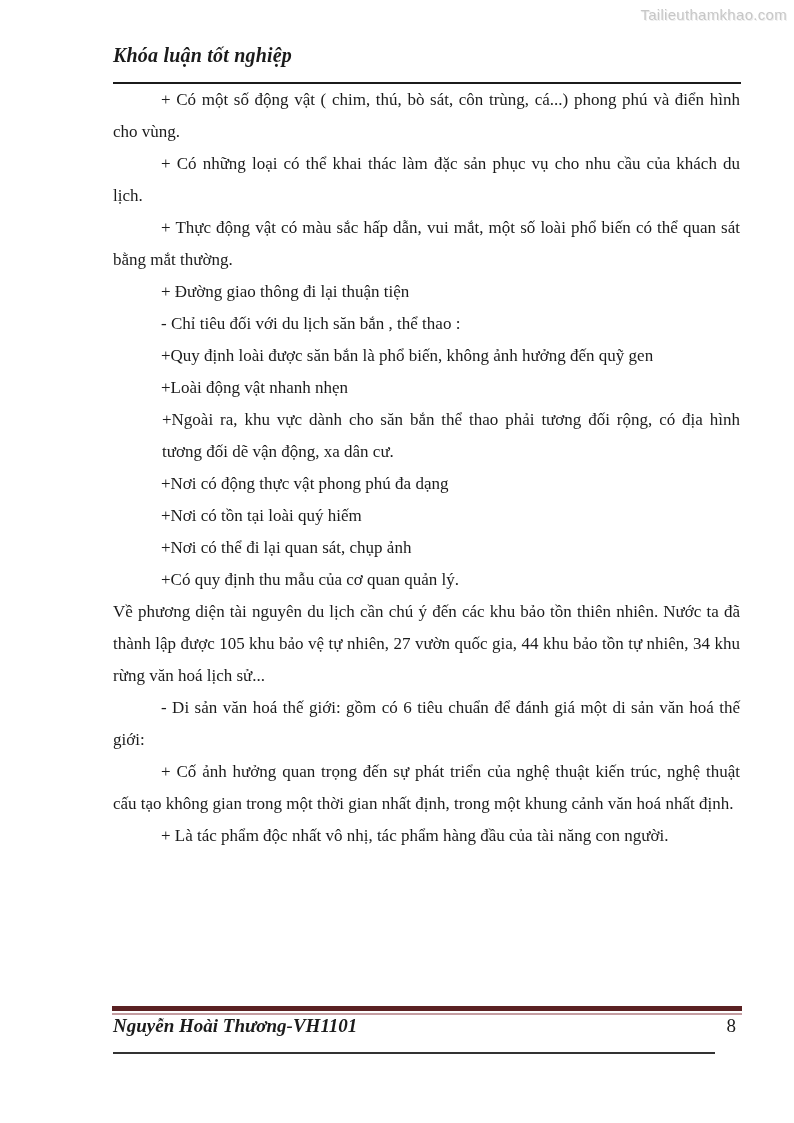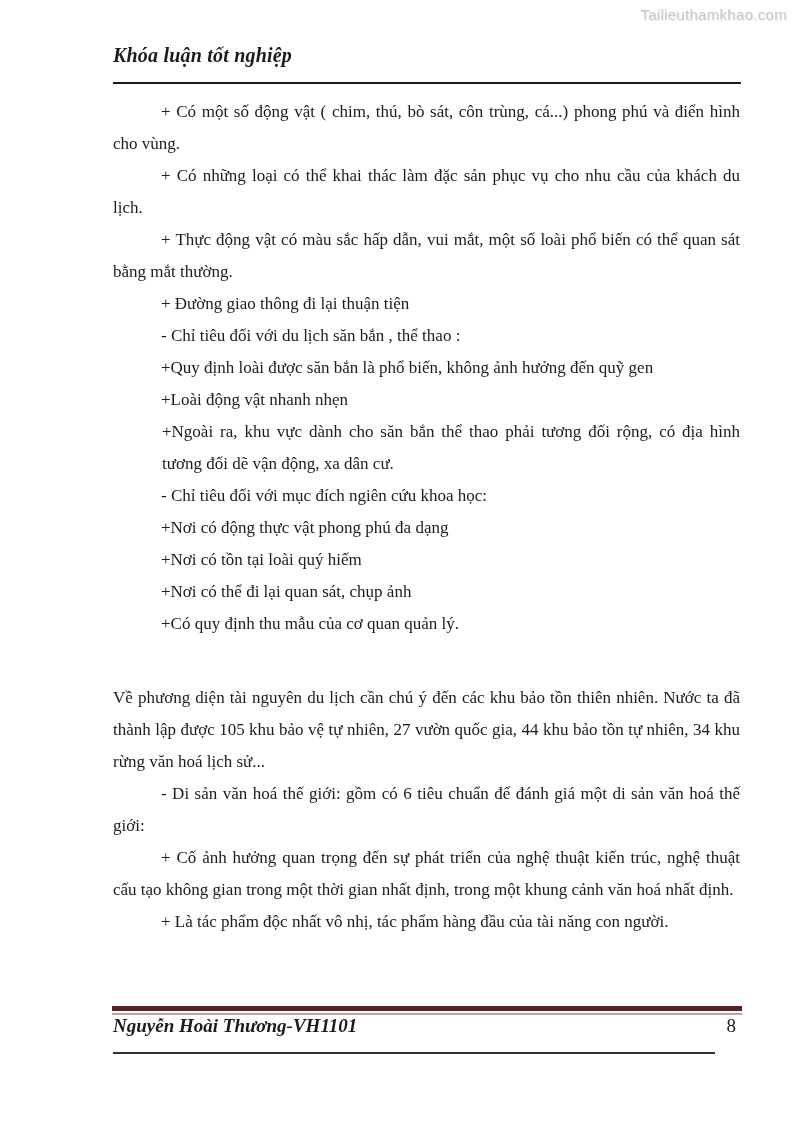--- a/index.html
+++ b/index.html
@@ -32,30 +32,30 @@
   }
   .header-title {
     font-size: 20px;
     font-weight: bold;
     font-style: italic;
     letter-spacing: 0.2px;
   }
   .content {
     position: absolute;
     left: 113px;
-    top: 96px;
+    top: 84px;
     width: 627px;
     font-size: 17px;
     line-height: 32px;
     text-align: justify;
   }
   .content p { margin: 0; }
   .content p.indent { text-indent: 48px; }
   .content p.block { margin-left: 49px; }
-  .content p.flush { text-indent: 0; margin-top: 42px; }
+  .content p.flush { text-indent: 0; }
   .lead-italic { font-style: italic; }
   .footer-accent-bar {
     position: absolute;
     left: 112px;
     top: 1006px;
     width: 630px;
     height: 5px;
   }
   .footer-accent-line {
     position: absolute;
@@ -104,21 +104,20 @@
 
   <div class="content">
       <p class="indent">+ Có một số động vật ( chim, thú, bò sát, côn trùng, cá...) phong phú và điển hình cho vùng.</p>
       <p class="indent">+ Có những loại có thể khai thác làm đặc sản  phục vụ cho nhu cầu của khách du lịch.</p>
       <p class="indent">+ Thực động vật có màu sắc hấp dẫn, vui mắt, một số loài phổ biến có thể quan sát bằng mắt thường.</p>
       <p class="indent">+ Đường giao thông đi lại thuận tiện</p>
       <p class="indent">- Chỉ tiêu đối với du lịch săn bắn , thể thao :</p>
       <p class="indent">+Quy định loài được săn bắn là phổ biến, không ảnh hưởng đến quỹ gen</p>
       <p class="indent">+Loài động vật nhanh nhẹn</p>
       <p class="block">+Ngoài ra, khu vực dành cho săn bắn thể thao phải tương đối rộng, có địa hình tương đối dẽ vận động, xa dân cư.</p>
-      <p class="indent">- Chỉ tiêu đối với mục đích ngiên cứu khoa học:</p>
       <p class="indent">+Nơi có động thực vật phong phú đa dạng</p>
       <p class="indent">+Nơi có tồn tại loài quý hiếm</p>
       <p class="indent">+Nơi có thể đi lại quan sát, chụp ảnh</p>
       <p class="indent">+Có quy định thu mẫu của cơ quan quản lý.</p>
       <p class="flush">Về phương diện tài nguyên du lịch cần chú ý đến các khu bảo tồn thiên nhiên. Nước ta đã thành lập được 105 khu bảo vệ tự  nhiên, 27 vườn quốc gia, 44 khu bảo tồn tự nhiên, 34 khu rừng văn hoá lịch sử...</p>
       <p class="indent">-   Di sản văn hoá thế giới: gồm có 6 tiêu chuẩn để đánh giá một di sản văn hoá thế giới:</p>
       <p class="indent">+ Cố ảnh hưởng quan trọng đến sự phát triển của nghệ thuật kiến trúc, nghệ thuật cấu tạo không gian trong một thời gian nhất định, trong một khung cảnh văn hoá nhất định.</p>
       <p class="indent">+ Là tác phẩm độc nhất vô nhị, tác phẩm hàng đầu của tài năng con người.</p>
     </div>
 

